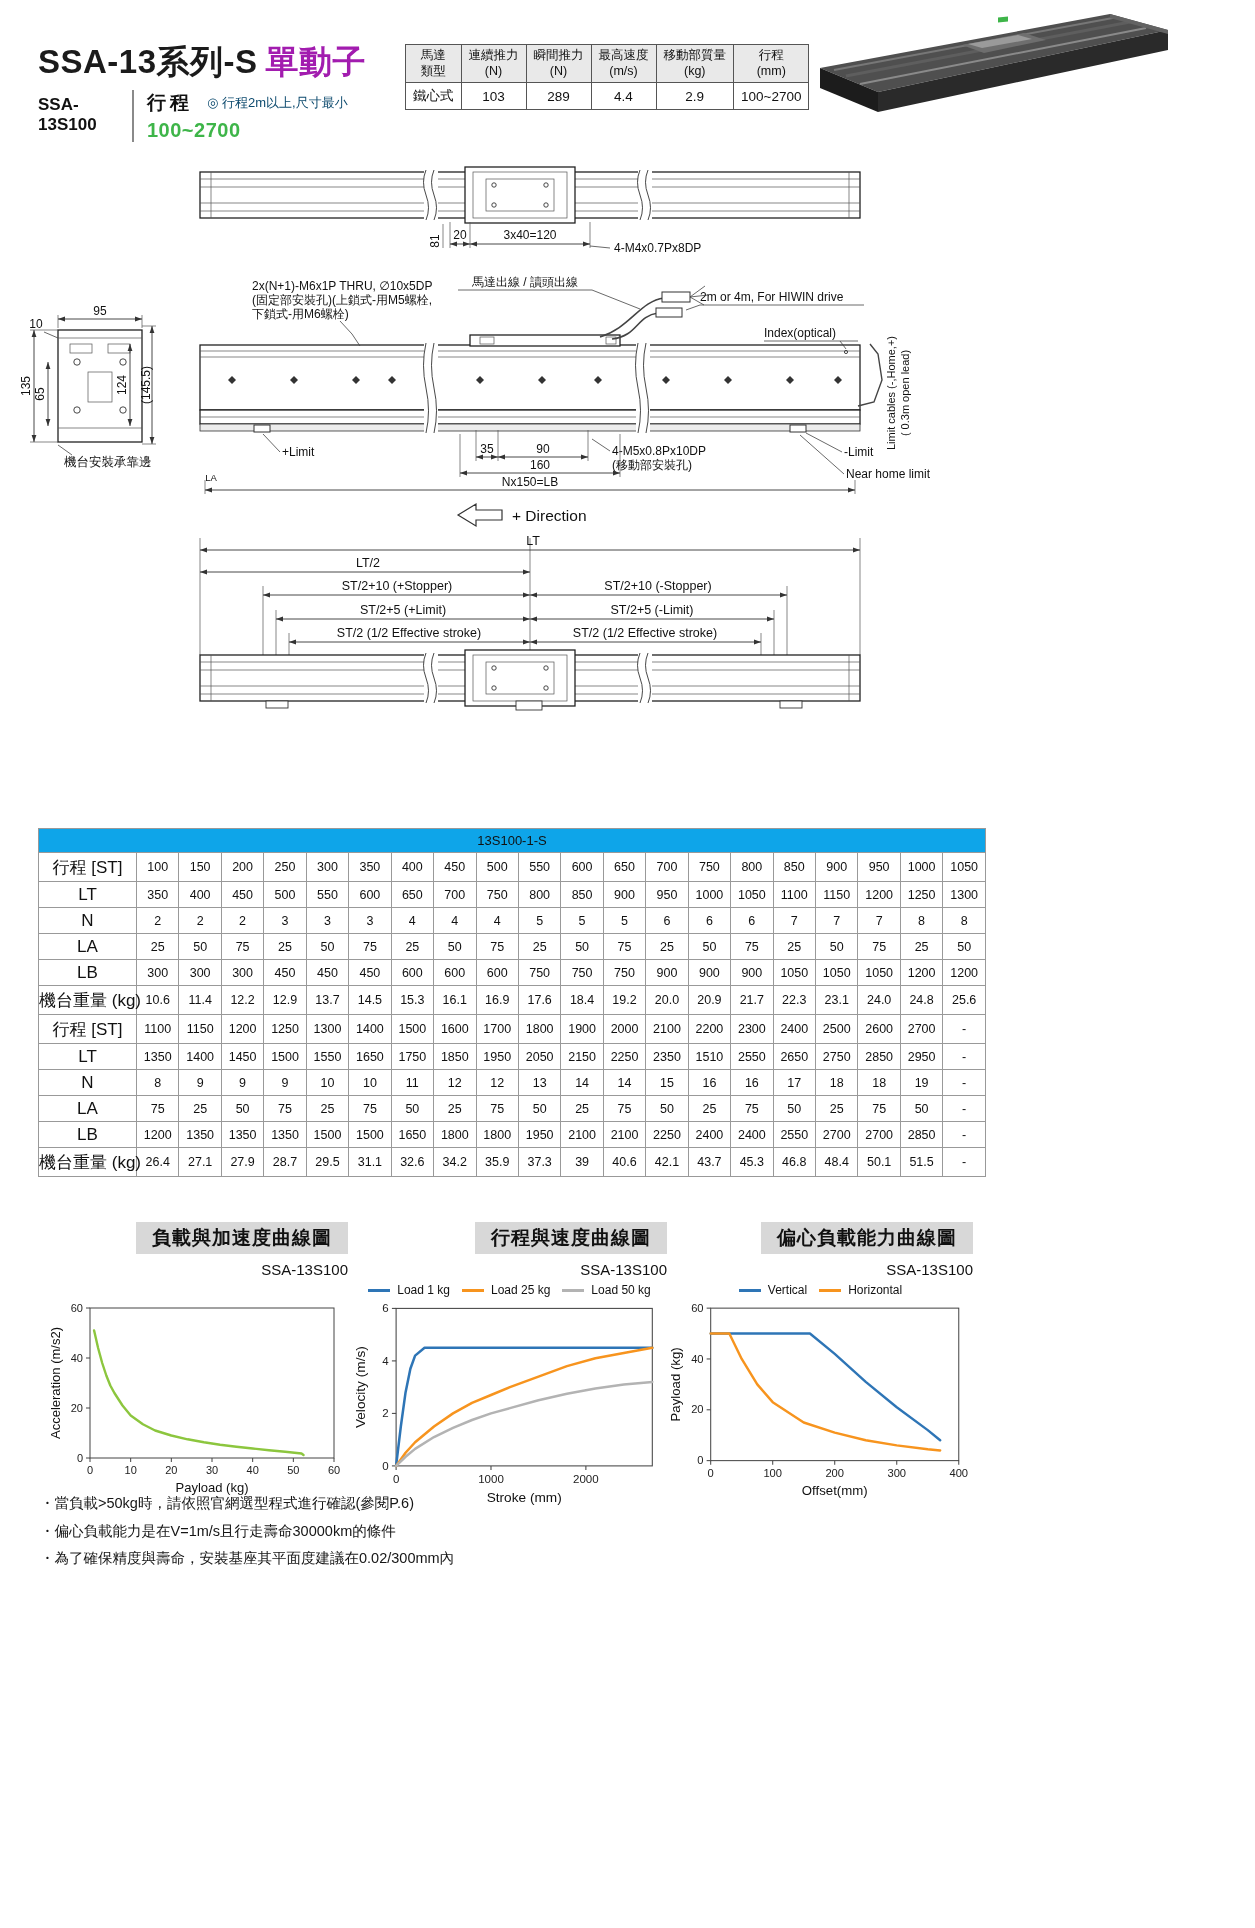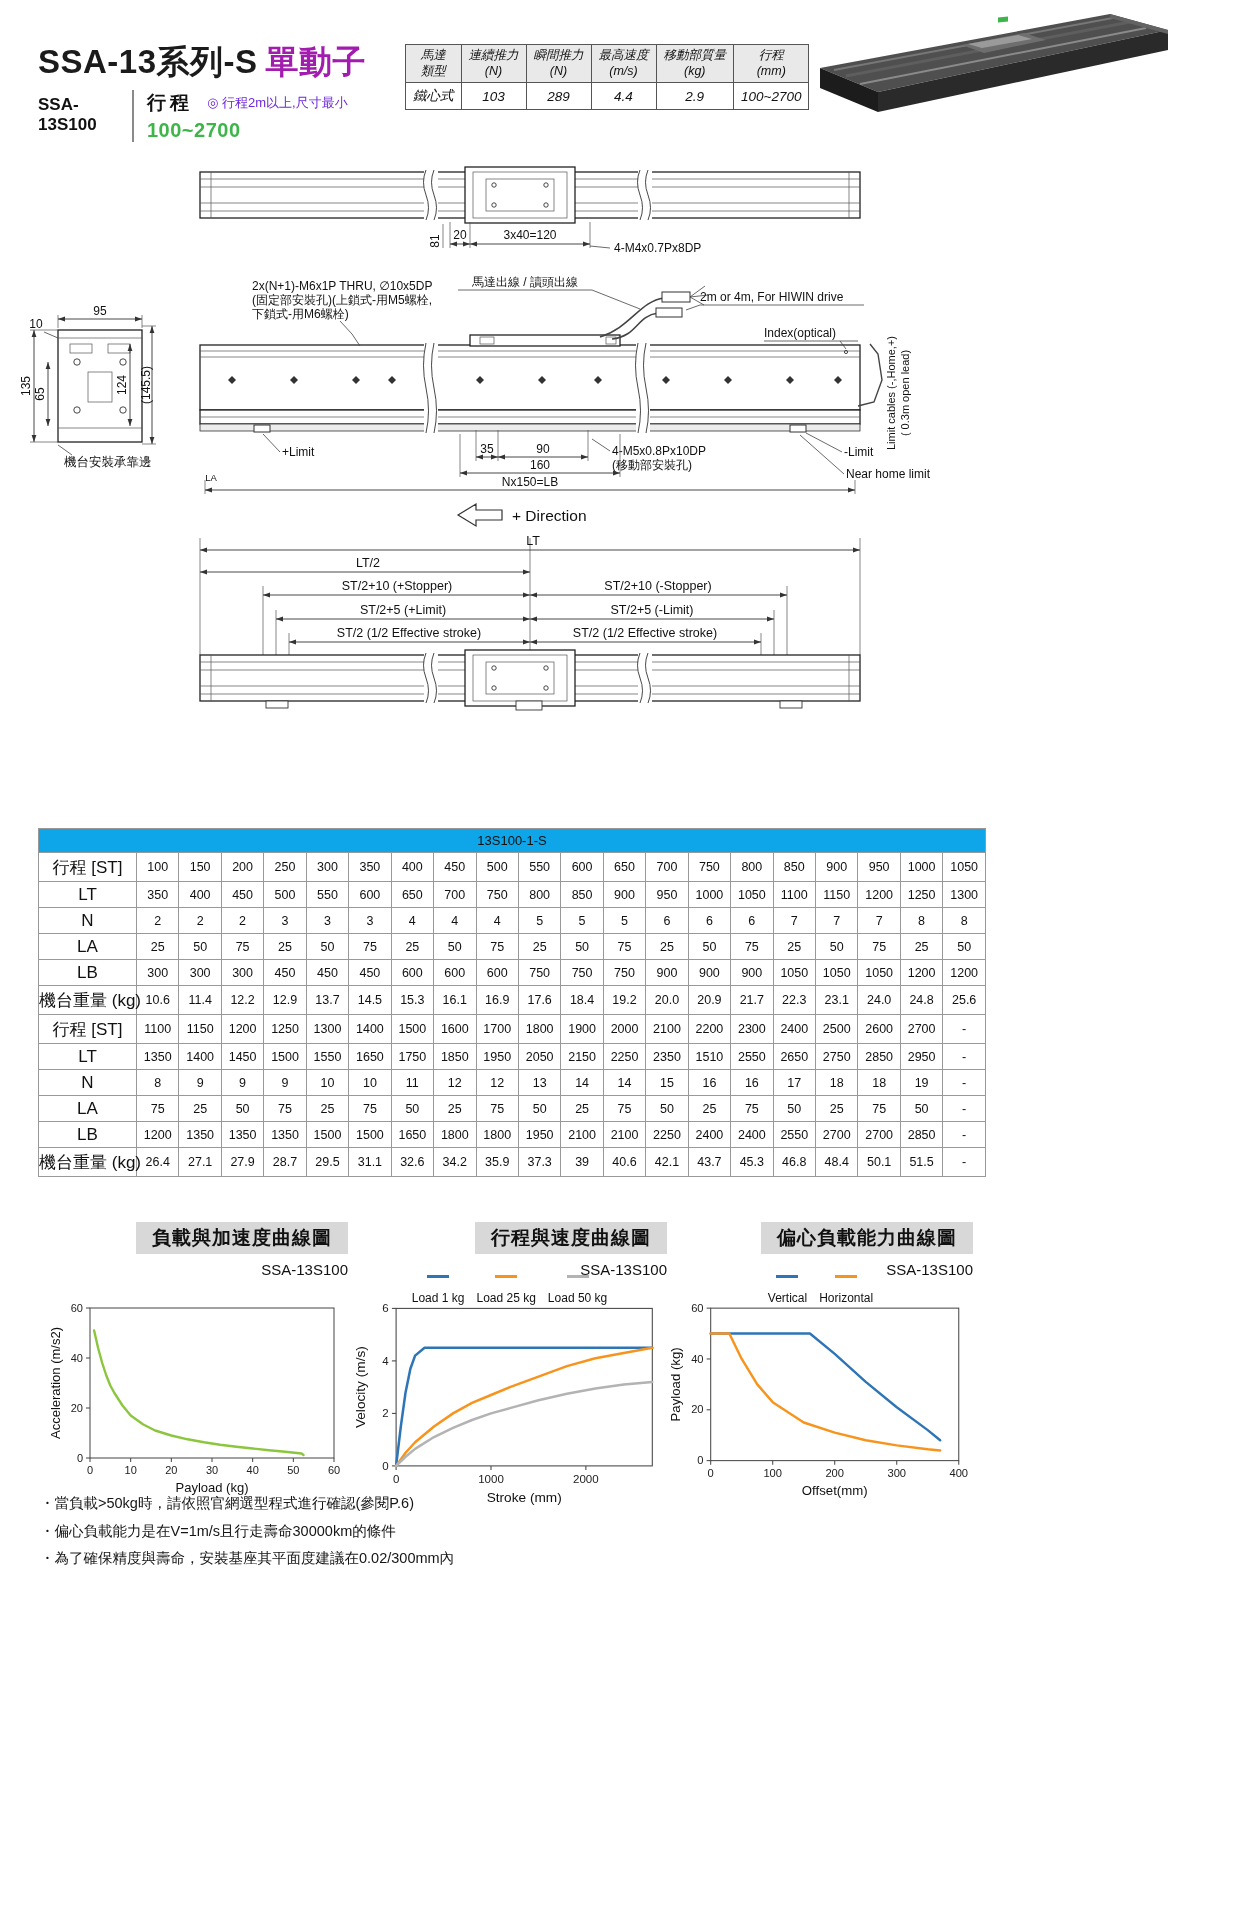--- a/index.html
+++ b/index.html
@@ -8,24 +8,24 @@
           font-family:"Liberation Sans","DejaVu Sans",sans-serif; color:#111; overflow:hidden; }
 
   
   .title { position:absolute; left:38px; top:40px; font-size:33px; font-weight:600; color:#1b1b1b; letter-spacing:.5px; }
   .title .suffix { color:#a21caf; font-weight:700; margin-left:8px; }
   .subhead { position:absolute; left:38px; top:90px; display:flex; align-items:stretch; }
   .subhead .model { font-size:17px; font-weight:700; padding-top:5px; width:94px; }
   .subhead .vline { width:2px; background:#8a8a8a; margin-right:13px; }
   .stroke-row { display:flex; align-items:flex-start; }
   .stroke-label { font-size:19px; font-weight:600; letter-spacing:4px; }
-  .stroke-note { font-size:13px; margin:4px 0 0 14px; color:#6d28d9; }
+  .stroke-note { font-size:13px; margin:4px 0 0 14px; color:#0c4a6e; }
   .stroke-range { font-size:20px; font-weight:700; color:#3eb549; margin-top:3px; letter-spacing:.5px; }
 
-  table.spec { position:absolute; left:405px; top:44px; border-collapse:collapse;font-style:italic; }
+  table.spec { position:absolute; left:405px; top:44px; border-collapse:collapse; }
   table.spec th, table.spec td { border:1px solid #555; text-align:center; }
   table.spec th { background:#e9e9e9; font-weight:400; font-size:12.5px; line-height:1.25; padding:3px 7px; }
   table.spec td { font-size:13.5px; padding:4px 7px; height:26px; }
 
   .photo { position:absolute; left:812px; top:4px; width:378px; height:114px; }
 
   
   .drawings { position:absolute; left:0; top:158px; width:1255px; height:600px; }
   .ol  { fill:#fff; stroke:#222; stroke-width:1.3; }
   .tn  { stroke:#555; stroke-width:.7; fill:none; }
@@ -45,21 +45,21 @@
   col.c-label { width:98px; }
 
   
   .chart { position:absolute; top:1222px; text-align:right; }
   .chart-0 { left:48px;  width:300px; }
   .chart-1 { left:352px; width:315px; }
   .chart-2 { left:668px; width:305px; }
   .chart-title { display:inline-block; background:#d8d8d8; font-size:19px; font-weight:700; padding:3px 16px; letter-spacing:1px; }
   .chart-sub { font-size:15px; margin-top:7px; }
   .chart-legend { height:20px; margin-top:2px; display:flex; justify-content:center; align-items:center; gap:12px; font-size:12px; }
-  .legitem { display:inline-flex; align-items:center; gap:13px;flex-direction:column; }
+  .legitem { display:inline-flex; align-items:center; gap:7px; }
   .legswatch { width:22px; height:3px; display:inline-block; }
   .chart-plot svg { display:block; width:100%; }
   .tick { font-size:11px; fill:#222; font-family:"Liberation Sans","DejaVu Sans",sans-serif; }
   .axlabel { font-size:13px; fill:#111; font-family:"Liberation Sans","DejaVu Sans",sans-serif; }
 
   
   .notes { position:absolute; left:40px; top:1490px; font-size:14.5px; line-height:1.9; color:#151515; }
 </style>
 </head>
 <body>

